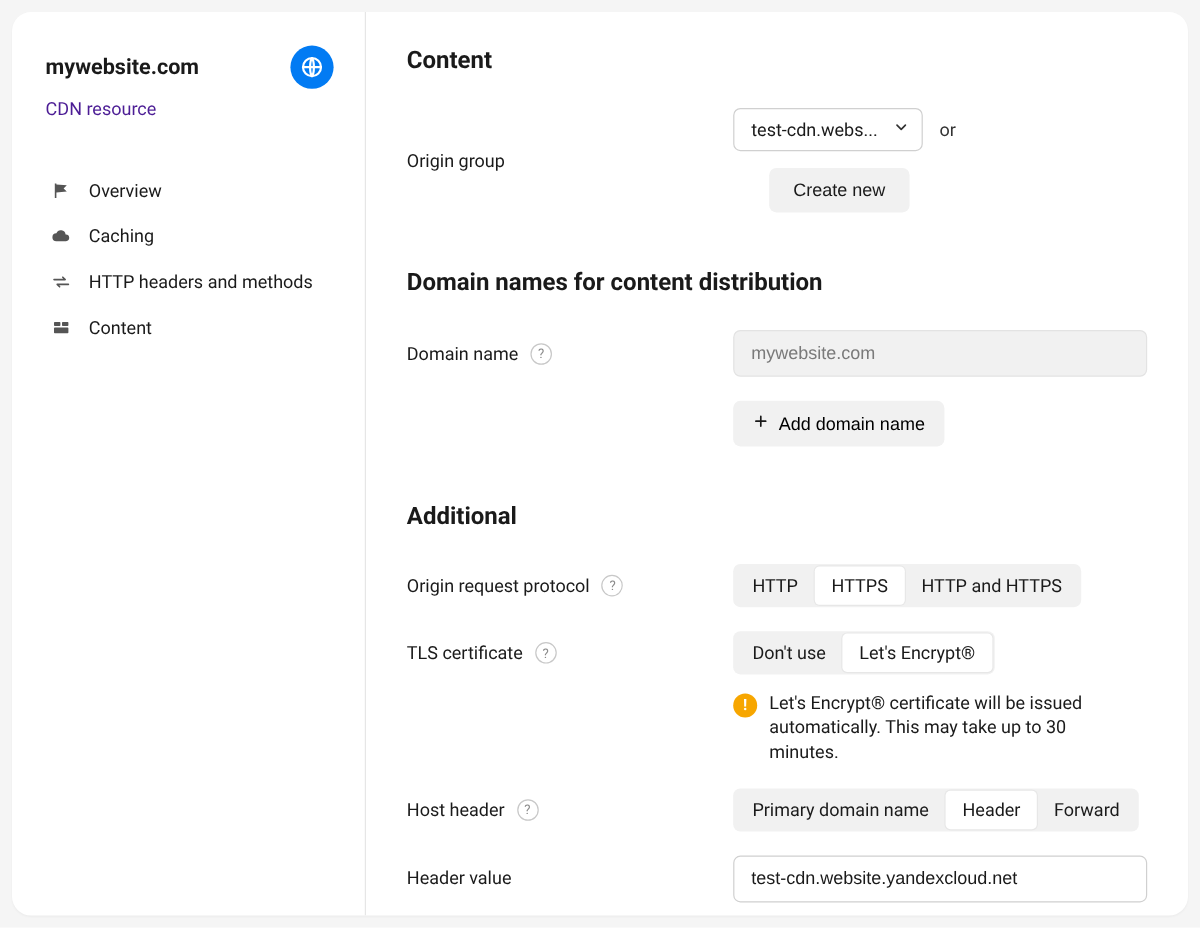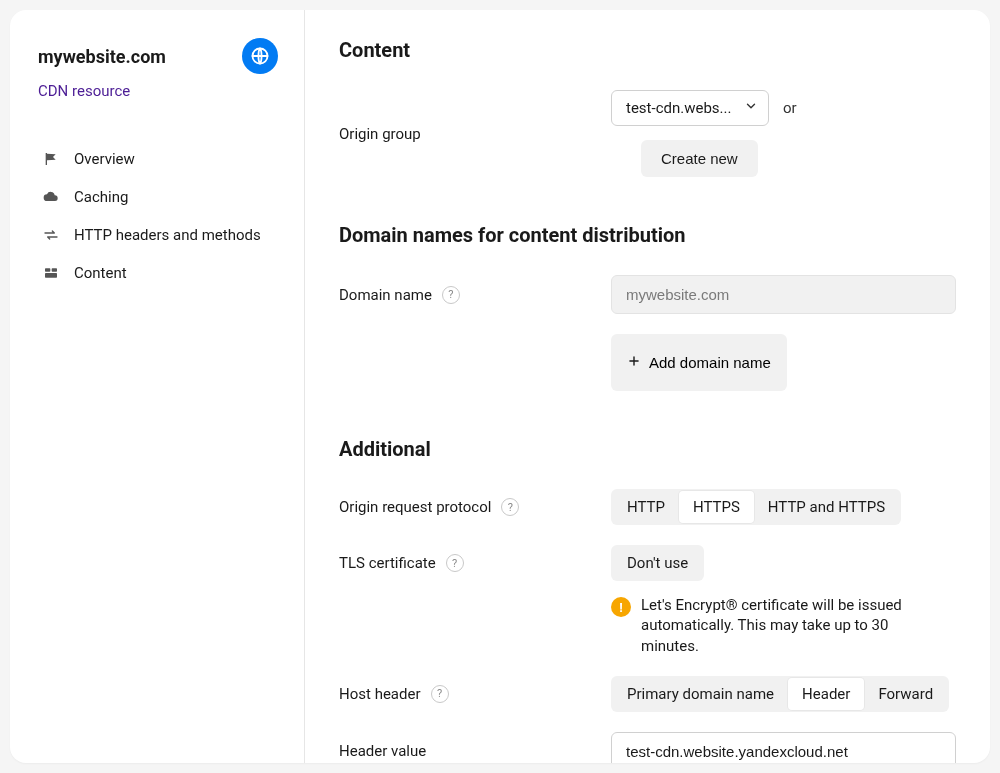--- a/index.html
+++ b/index.html
@@ -151,21 +151,21 @@
     border: 1px solid #d0d0d0;
     color: #1a1a1a;
   }
   .add-btn {
     display: inline-flex;
     align-items: center;
     gap: 8px;
     border: none;
     background: #f1f1f1;
     border-radius: 6px;
-    padding: 20px 16px;
+    padding: 10px 16px;
     font-size: 15px;
     cursor: pointer;
   }
   .seg {
     display: inline-flex;
     background: #f1f1f1;
     border-radius: 6px;
     padding: 2px;
     gap: 0;
   }
@@ -325,20 +325,21 @@
 
 
     <div class="row">
       <div class="label-col">
         <span>TLS certificate</span>
         <span class="help">?</span>
       </div>
       <div class="ctrl-col">
         <div class="seg">
           <div class="opt">Don't use</div>
+          <div class="opt sel">Let's Encrypt®</div>
         </div>
       </div>
     </div>
 
     <div class="note-row">
       <div class="warn-badge">
           <span>!</span>
         </div>
       <div class="note-text">Let's Encrypt® certificate will be issued automatically. This may take up to 30 minutes.</div>
     </div>

